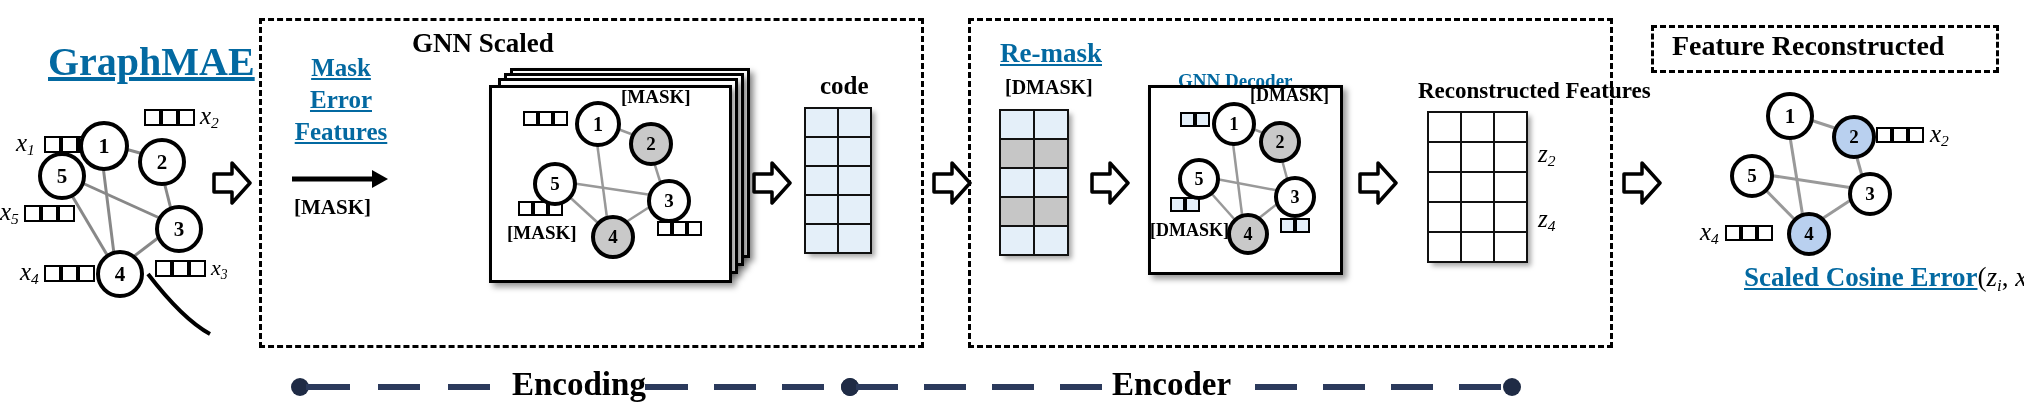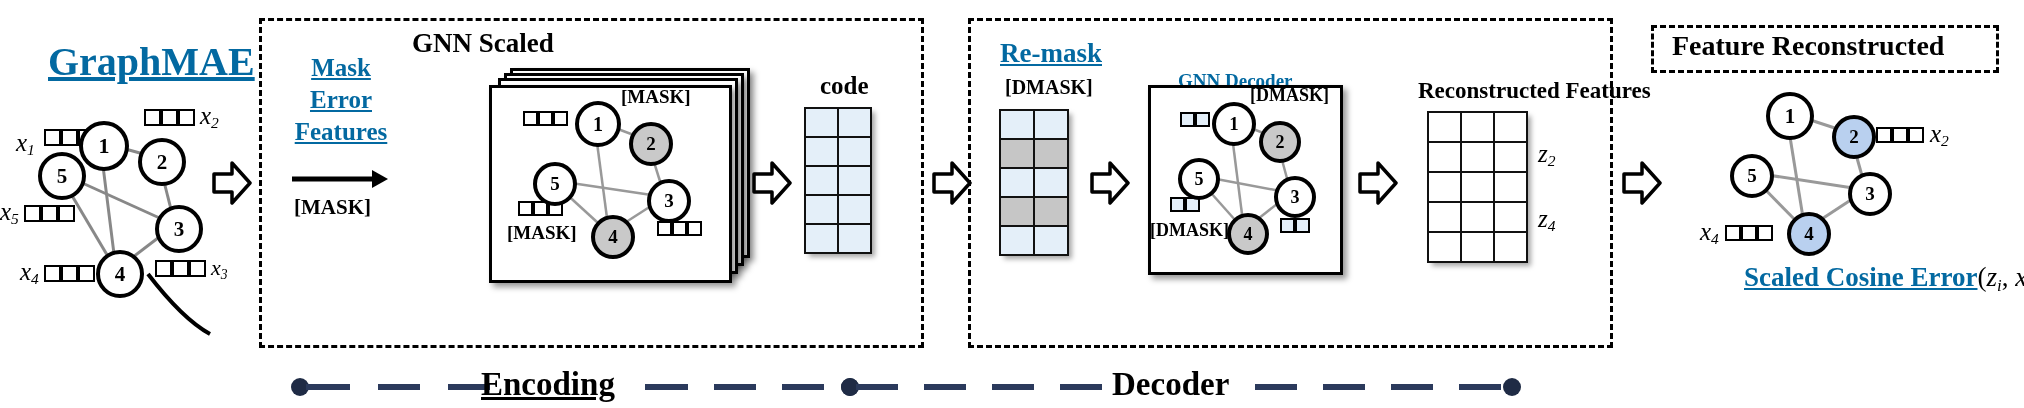--- a/index.html
+++ b/index.html
@@ -63,21 +63,21 @@
   <div class="node" style="left:155px;top:95px;width:40px;height:40px;font-size:21px;">
     <span>3</span>
     </div>
   <div class="node" style="left:96px;top:140px;width:40px;height:40px;font-size:21px;">
     <span>4</span>
     </div>
   <div class="node" style="left:38px;top:42px;width:40px;height:40px;font-size:21px;">
     <span>5</span>
     </div>
 
-  <div class="lbl" style="left:16px;top:19px;display:flex;gap:9px;">
+  <div class="lbl" style="left:16px;top:19px;display:flex;align-items:center;gap:9px;">
     <span style="font-size:25px;"><i class="italic">x</i><span class="sub">1</span></span>
     <span class="fbar">
         <i style="width:17px;height:17px"></i>
         <i style="width:17px;height:17px"></i>
         <i style="width:17px;height:17px"></i>
       </span>
   </div>
 
   <div class="lbl" style="left:144px;top:-8px;display:flex;align-items:center;gap:5px;">
     <span class="fbar">
@@ -363,27 +363,27 @@
 <svg class="abs" style="left:290px;top:372px;" width="660" height="30">
   <circle cx="10" cy="15" r="9" fill="#1f2b45"></circle>
   <line x1="16" y1="15" x2="60" y2="15" stroke="#2b3a5c" stroke-width="6"></line>
   <line x1="88" y1="15" x2="130" y2="15" stroke="#2b3a5c" stroke-width="6"></line>
   <line x1="158" y1="15" x2="200" y2="15" stroke="#2b3a5c" stroke-width="6"></line>
   <line x1="355" y1="15" x2="398" y2="15" stroke="#2b3a5c" stroke-width="6"></line>
   <line x1="424" y1="15" x2="466" y2="15" stroke="#2b3a5c" stroke-width="6"></line>
   <line x1="492" y1="15" x2="534" y2="15" stroke="#2b3a5c" stroke-width="6"></line>
   <circle cx="560" cy="15" r="9" fill="#1f2b45"></circle>
 </svg>
-<div class="lbl ttl" style="left:481px;top:366px;font-size:33px;text-decoration:underline;">Encoding</div>
+<div class="lbl ttl" style="left:512px;top:366px;font-size:33px;">Encoding</div>
 
 <svg class="abs" style="left:840px;top:372px;" width="1100" height="30">
   <circle cx="10" cy="15" r="9" fill="#1f2b45"></circle>
   <line x1="16" y1="15" x2="58" y2="15" stroke="#2b3a5c" stroke-width="6"></line>
   <line x1="84" y1="15" x2="126" y2="15" stroke="#2b3a5c" stroke-width="6"></line>
   <line x1="152" y1="15" x2="194" y2="15" stroke="#2b3a5c" stroke-width="6"></line>
   <line x1="220" y1="15" x2="262" y2="15" stroke="#2b3a5c" stroke-width="6"></line>
   <line x1="415" y1="15" x2="457" y2="15" stroke="#2b3a5c" stroke-width="6"></line>
   <line x1="483" y1="15" x2="525" y2="15" stroke="#2b3a5c" stroke-width="6"></line>
   <line x1="551" y1="15" x2="593" y2="15" stroke="#2b3a5c" stroke-width="6"></line>
   <line x1="619" y1="15" x2="661" y2="15" stroke="#2b3a5c" stroke-width="6"></line>
   <circle cx="672" cy="15" r="9" fill="#1f2b45"></circle>
 </svg>
-<div class="lbl ttl" style="left:1112px;top:366px;font-size:33px;">Decoder</div>
+<div class="lbl ttl" style="left:1112px;top:366px;font-size:33px;">Encoder</div>
 
 </body></html>

